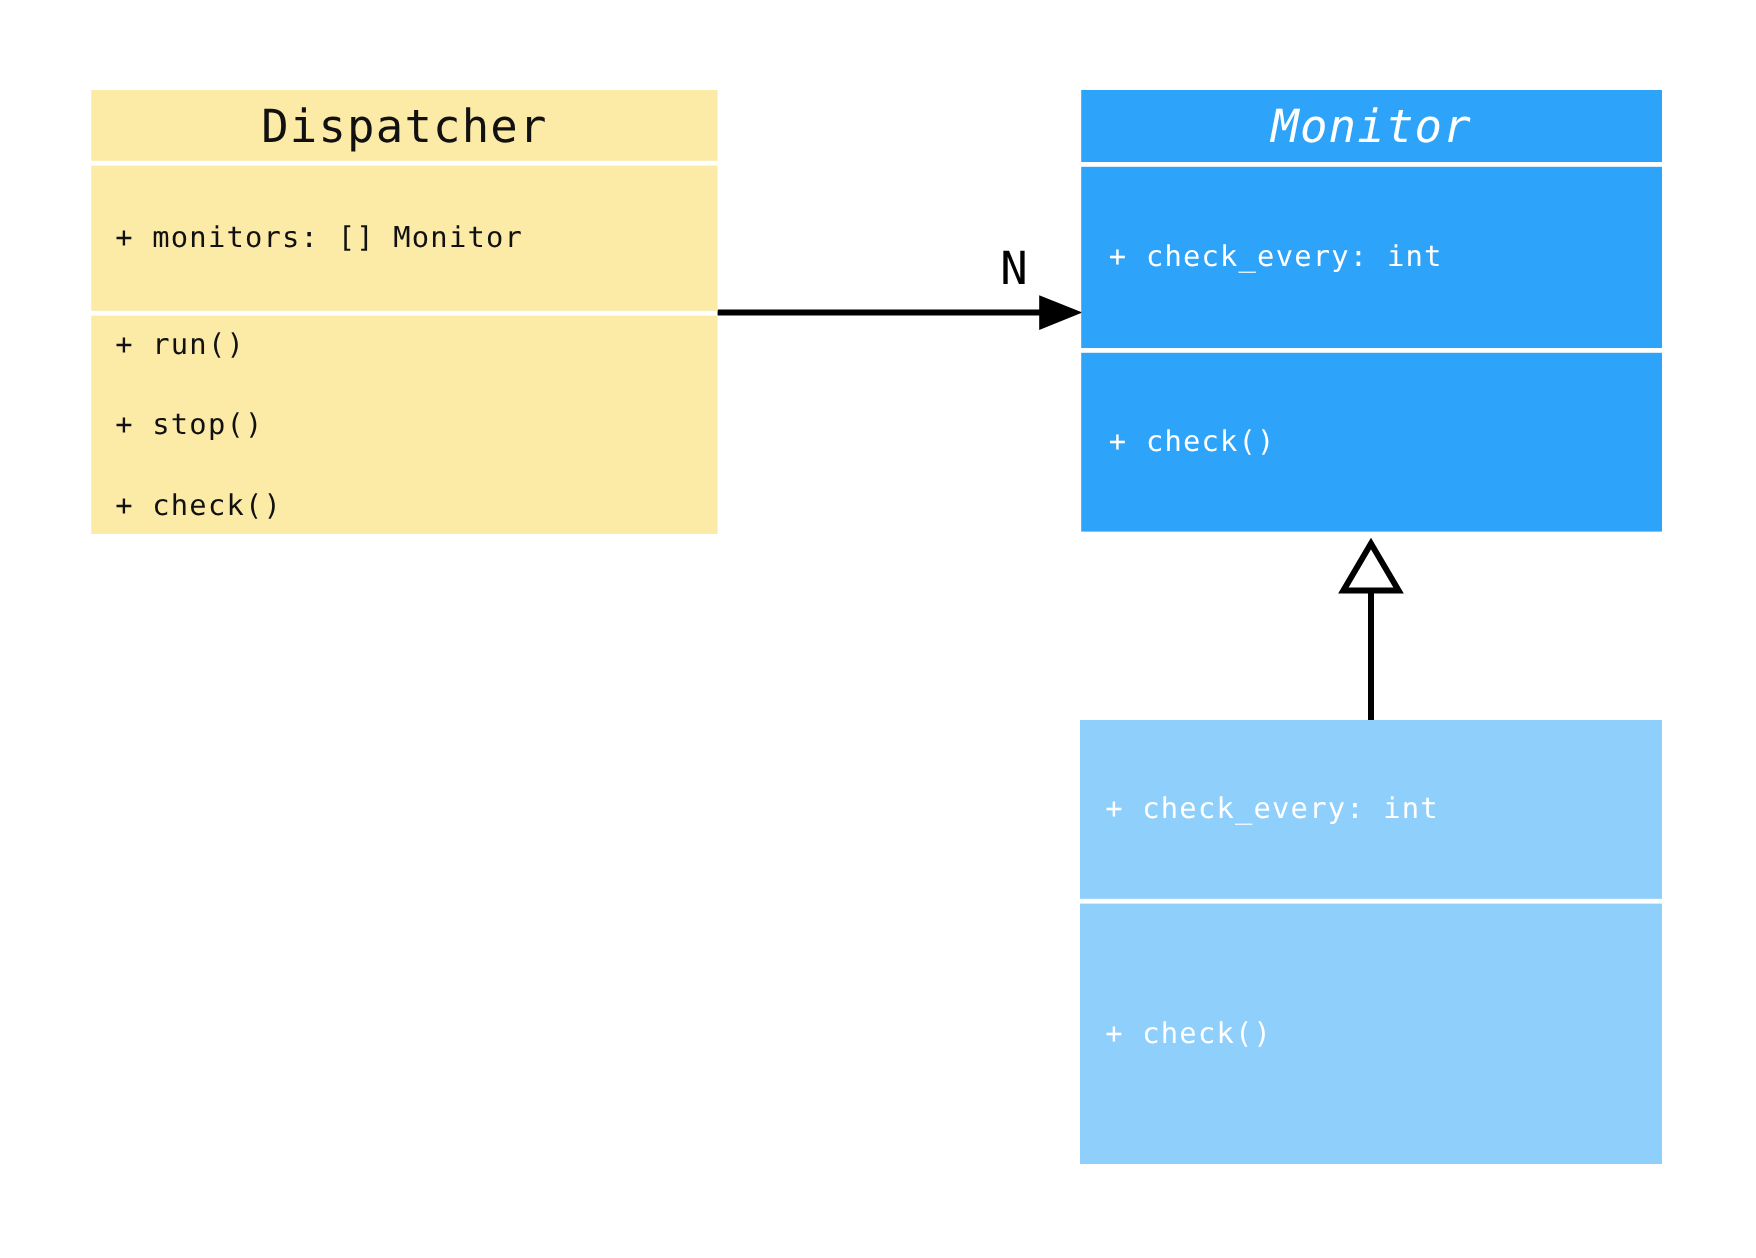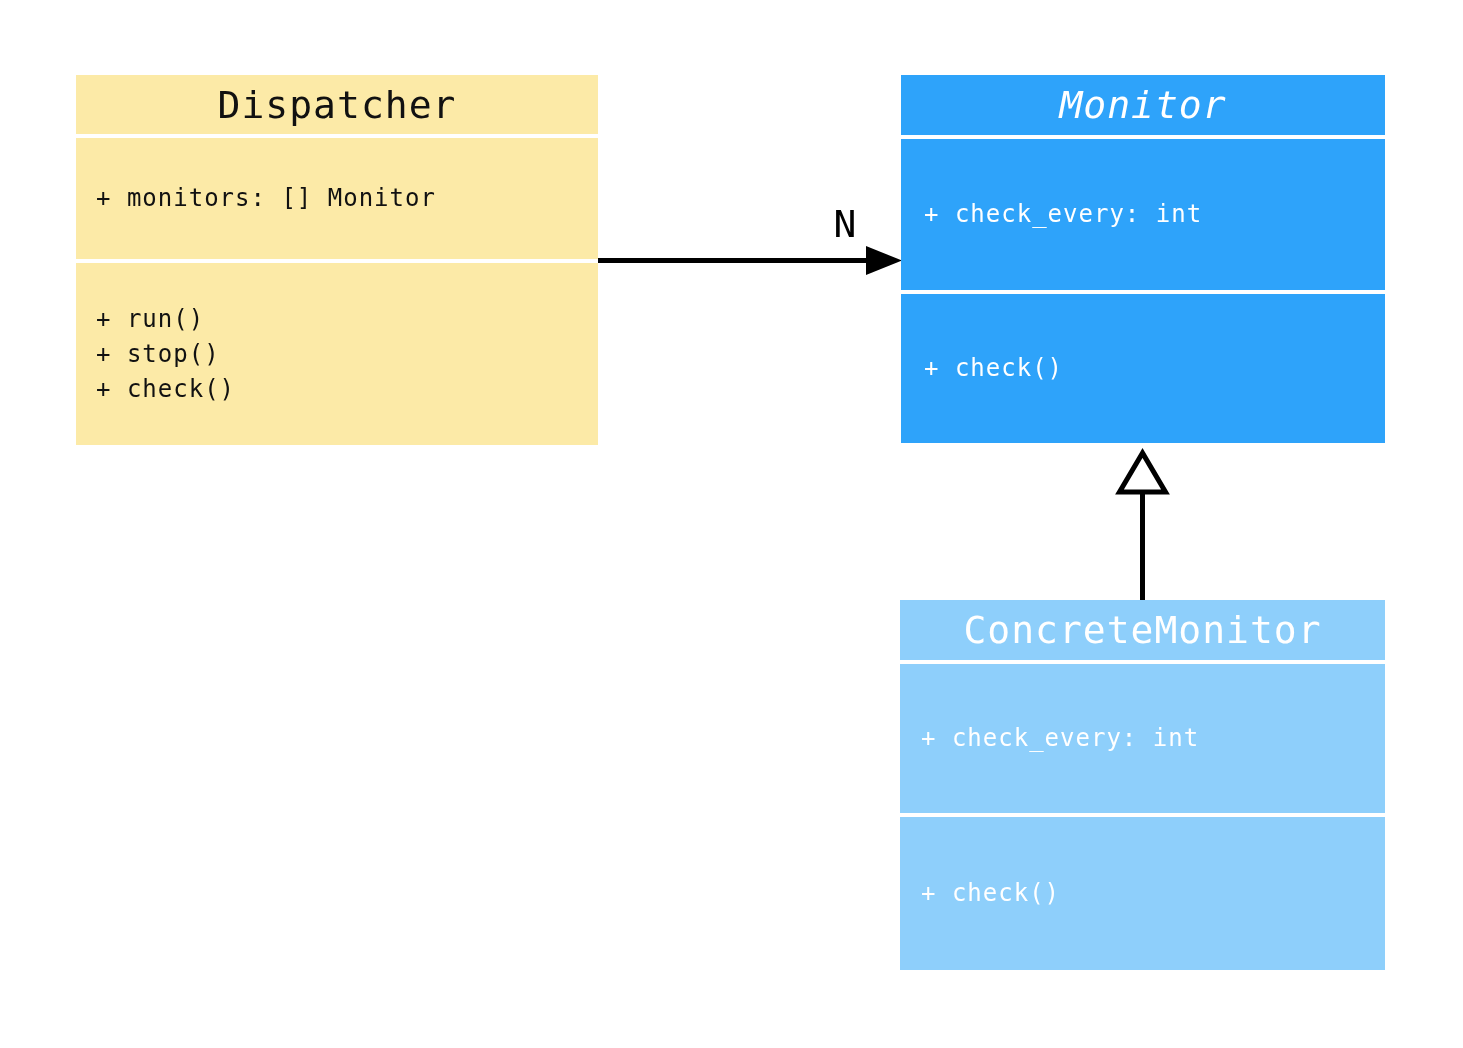--- a/index.html
+++ b/index.html
@@ -47,21 +47,21 @@
     line-height: 35px;
     flex: 0 0 auto;
   }
   .line { white-space: pre; }
 
   
   .dispatcher { left: 76px; top: 75px; width: 522px; height: 370px; }
   .dispatcher .sec { background: #FCEAA7; color: #111111; }
   .dispatcher .title   { height: 59px; }
   .dispatcher .attrs   { height: 121px; padding-left: 20px; }
-  .dispatcher .methods { flex: 1 1 auto; padding-left: 20px; }
+  .dispatcher .methods { flex: 1 1 auto; padding-left: 20px; gap: 32px; }
 
   
   .monitor { left: 901px; top: 75px; width: 484px; height: 368px; }
   .monitor .sec { background: #2EA3FA; color: #ffffff; }
   .monitor .title   { height: 60px; font-style: italic; }
   .monitor .attrs   { height: 151px; padding-left: 23px; }
   .monitor .methods { flex: 1 1 auto; padding-left: 23px; }
 
   
   .concrete { left: 900px; top: 600px; width: 485px; height: 370px; }
@@ -113,21 +113,20 @@
     <div class="sec title">Monitor</div>
     <div class="sec attrs">
       <div class="line">+ check_every: int</div>
     </div>
     <div class="sec methods">
       <div class="line">+ check()</div>
     </div>
   </div>
 
   <div class="uml-class concrete">
-    <div class="sec title">ConcreteMonitor</div>
     <div class="sec attrs">
       <div class="line">+ check_every: int</div>
     </div>
     <div class="sec methods">
       <div class="line">+ check()</div>
     </div>
   </div>
 
 </div>
 

